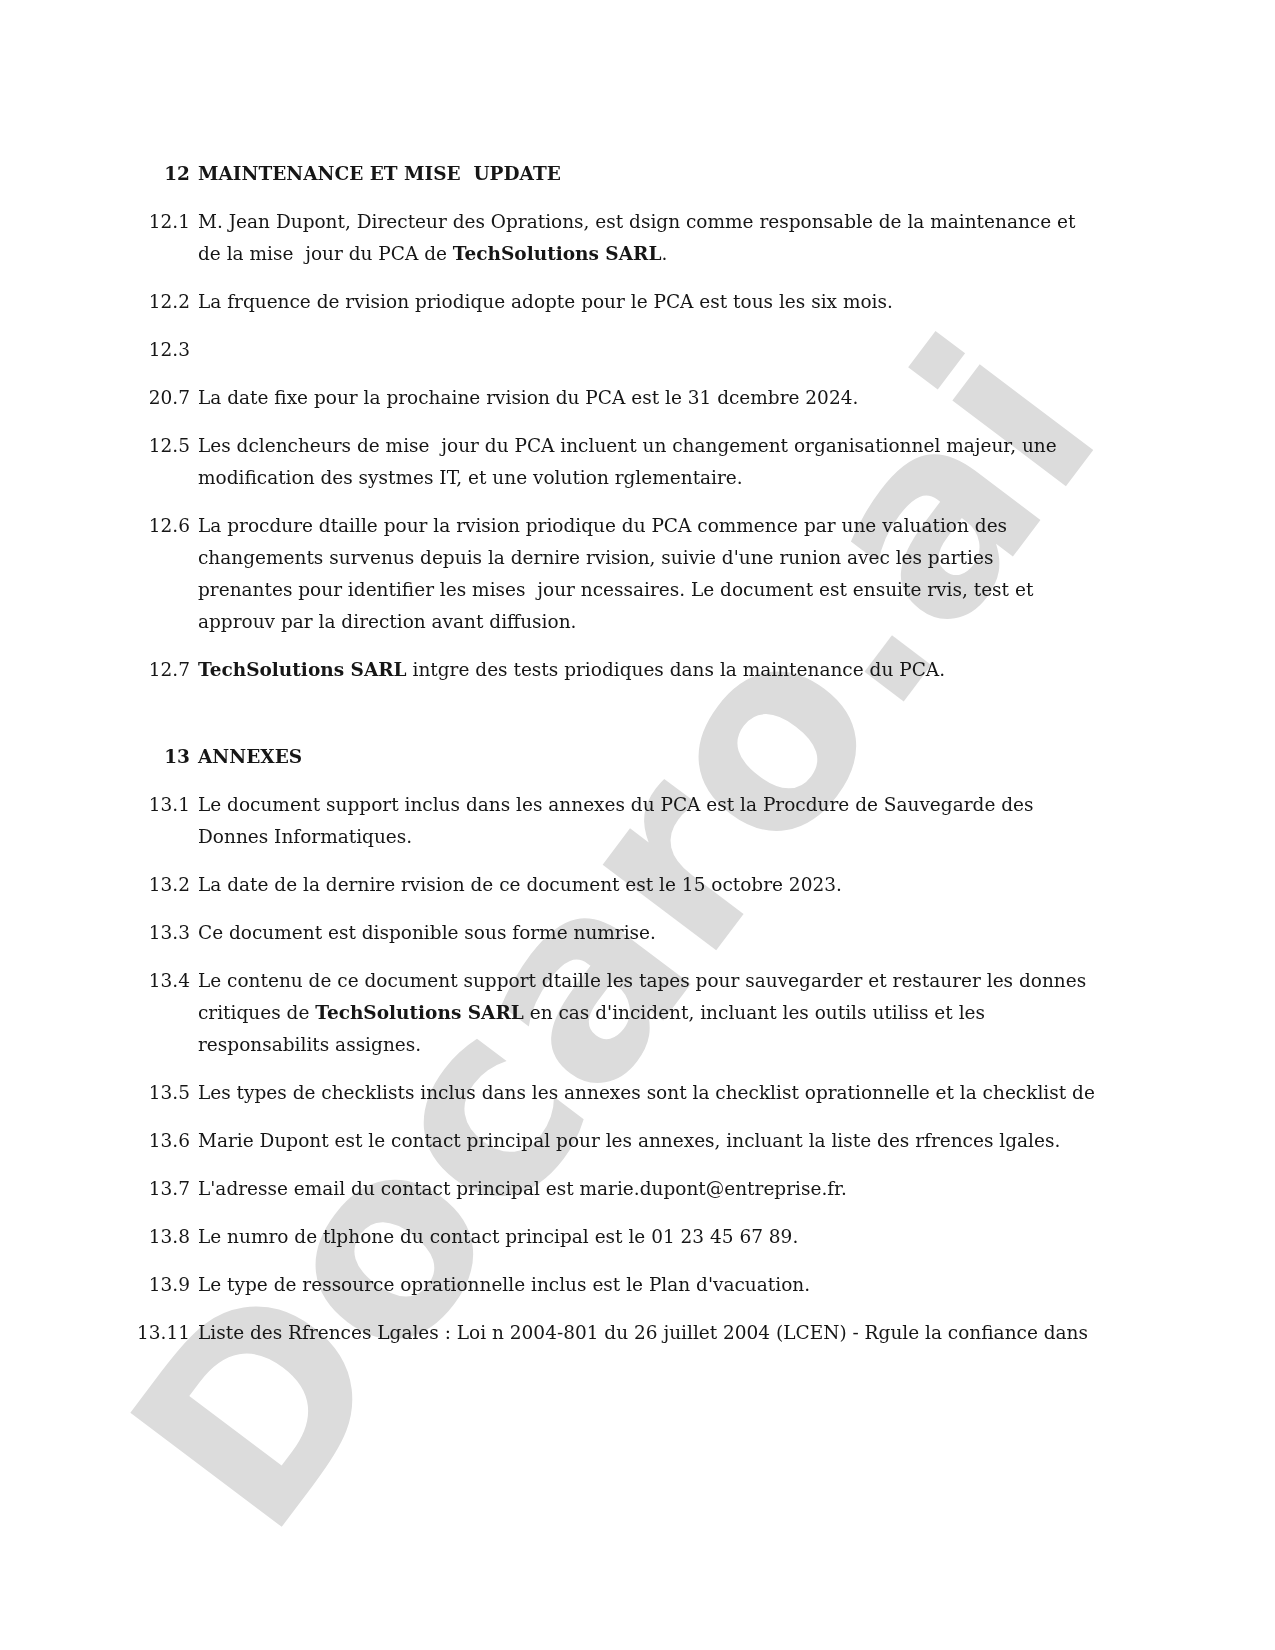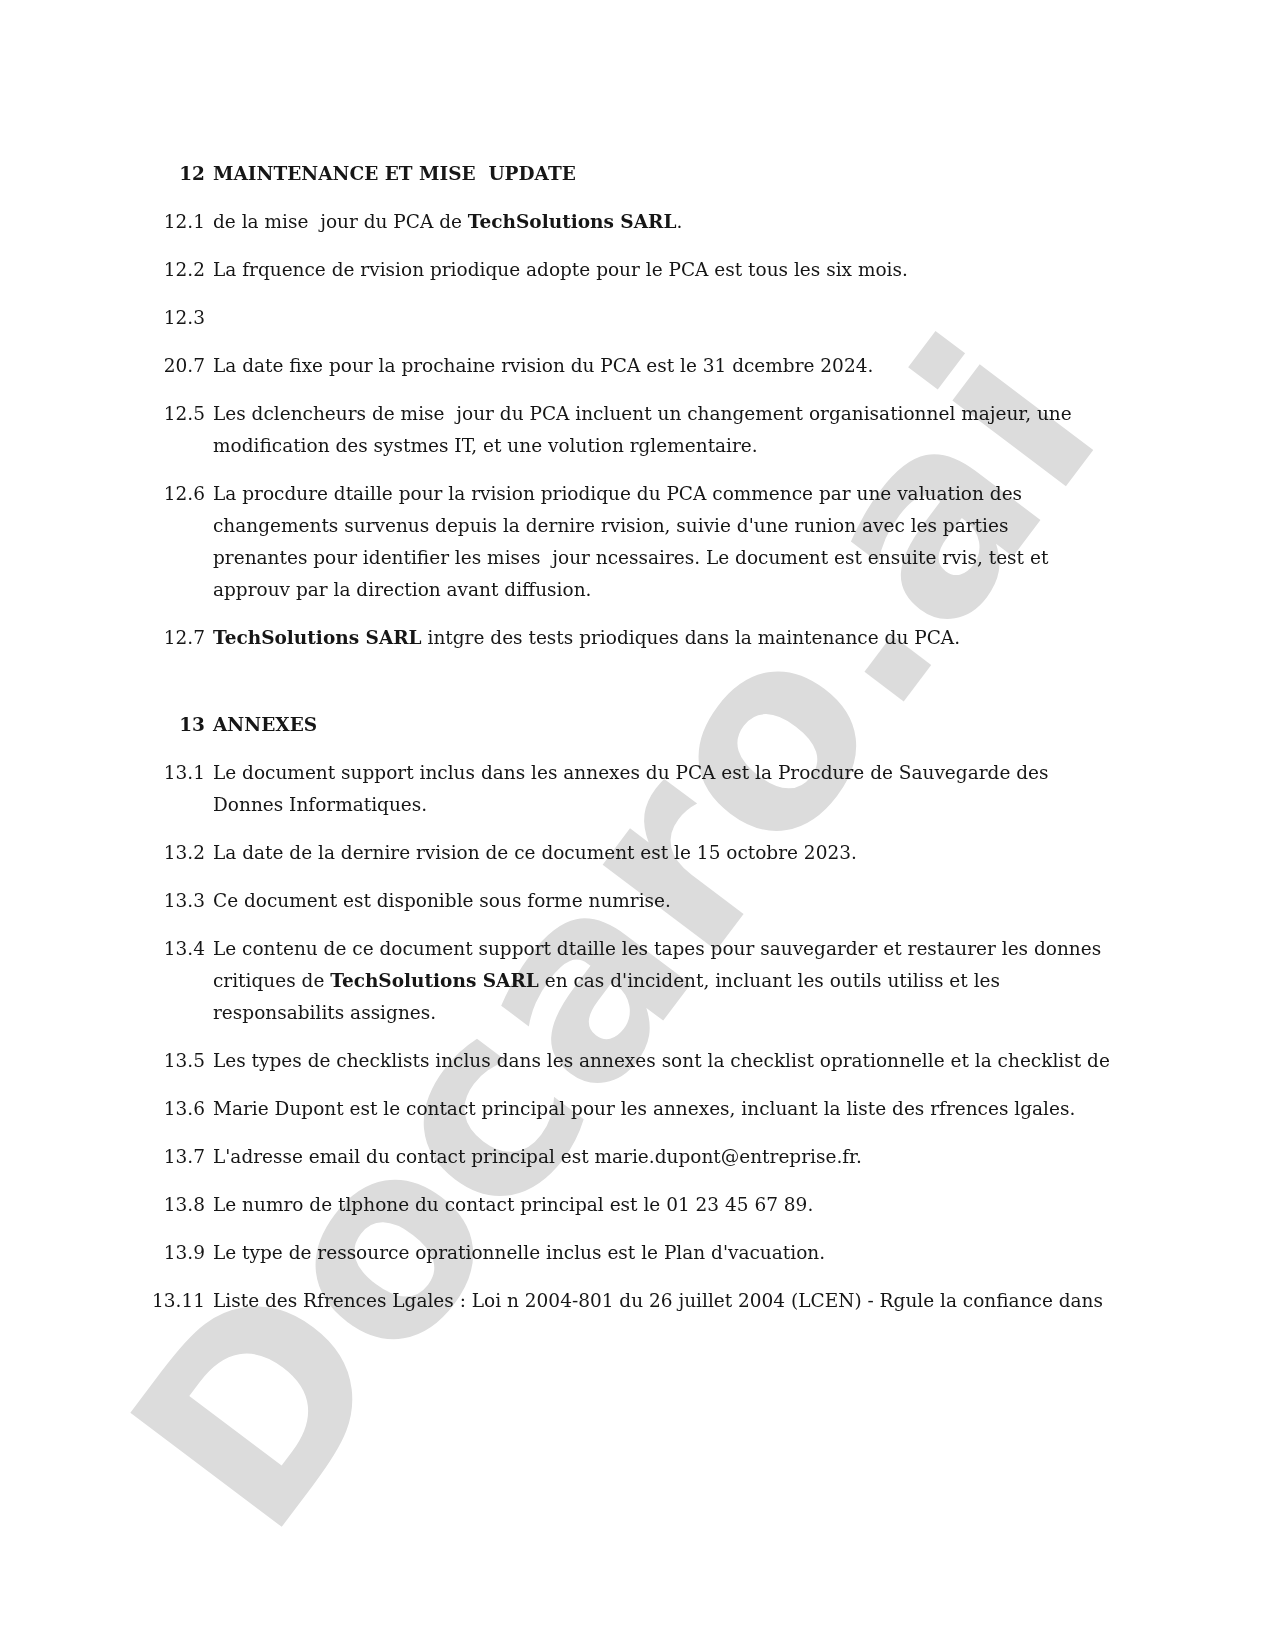--- a/index.html
+++ b/index.html
@@ -20,21 +20,21 @@
     font-family:"DejaVu Sans", sans-serif;
     font-weight:700;
     font-size:260px;
     letter-spacing:0;
     white-space:nowrap;
     z-index:0;
     user-select:none;
   }
   .content {
     position:absolute;
-    top:158px; left:15px; right:0;
+    top:158px; left:0; right:0;
     z-index:1;
   }
   .row { display:flex; align-items:flex-start; margin-bottom:16px; }
   .row .num {
     flex:0 0 190px;
     text-align:right;
     white-space:pre;
   }
   .row .body {
     margin-left:8px;
@@ -51,21 +51,21 @@
 
 <div class="page" style="color: rgb(22, 22, 22); background: rgb(255, 255, 255);">
   <div class="watermark" style="color: rgb(220, 220, 220); transform: translate(-50%, -50%) rotate(-53deg);">Docaro.ai</div>
   <main class="content">
       <div class="row heading">
         <span class="num">12</span>
         <span class="body">MAINTENANCE ET MISE  UPDATE</span>
       </div>
       <div class="row">
         <span class="num">12.1</span>
-        <div class="body"><span class="line"><span>de la mise  jour du PCA de </span><span class="b">TechSolutions SARL</span><span>.</span></span></div>
+        <div class="body"><span class="line"><span>M. Jean Dupont, Directeur des Oprations, est dsign comme responsable de la maintenance et</span></span><span class="line"><span>de la mise  jour du PCA de </span><span class="b">TechSolutions SARL</span><span>.</span></span></div>
       </div>
       <div class="row">
         <span class="num">12.2</span>
         <div class="body"><span class="line"><span>La frquence de rvision priodique adopte pour le PCA est tous les six mois.</span></span></div>
       </div>
       <div class="row">
         <span class="num">12.3</span>
       </div>
       <div class="row">
         <span class="num">20.7</span>

